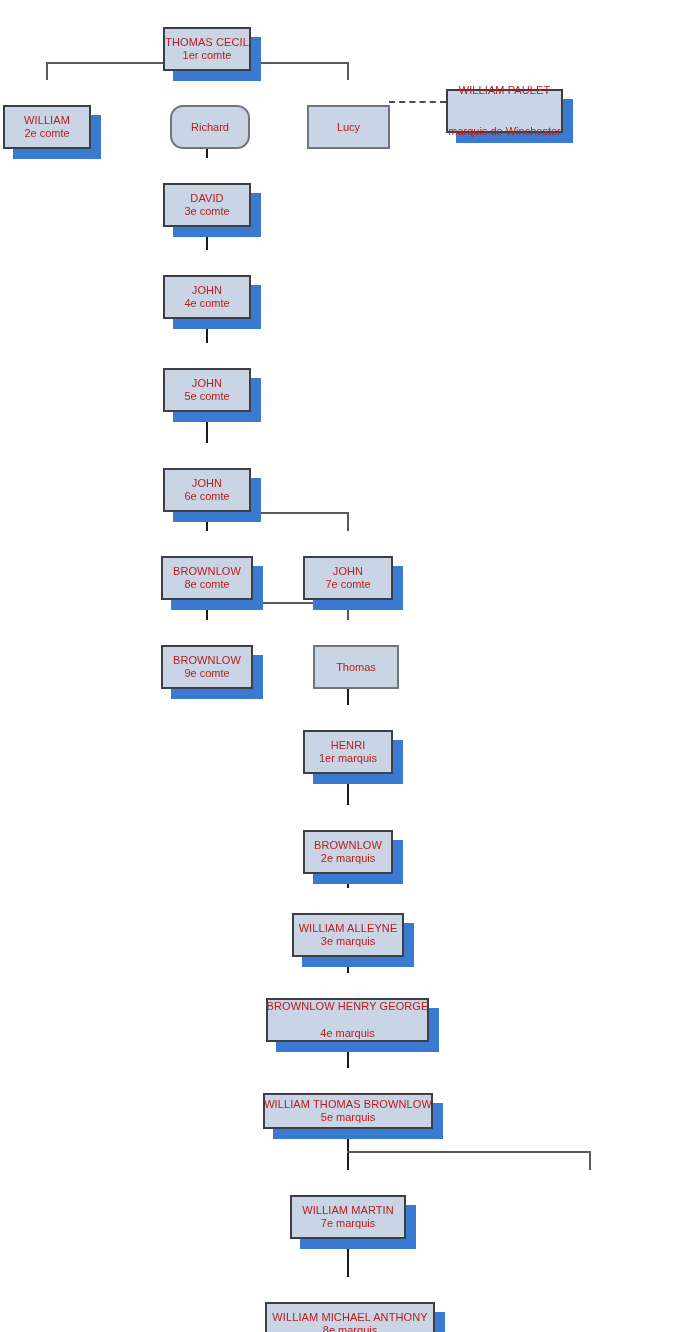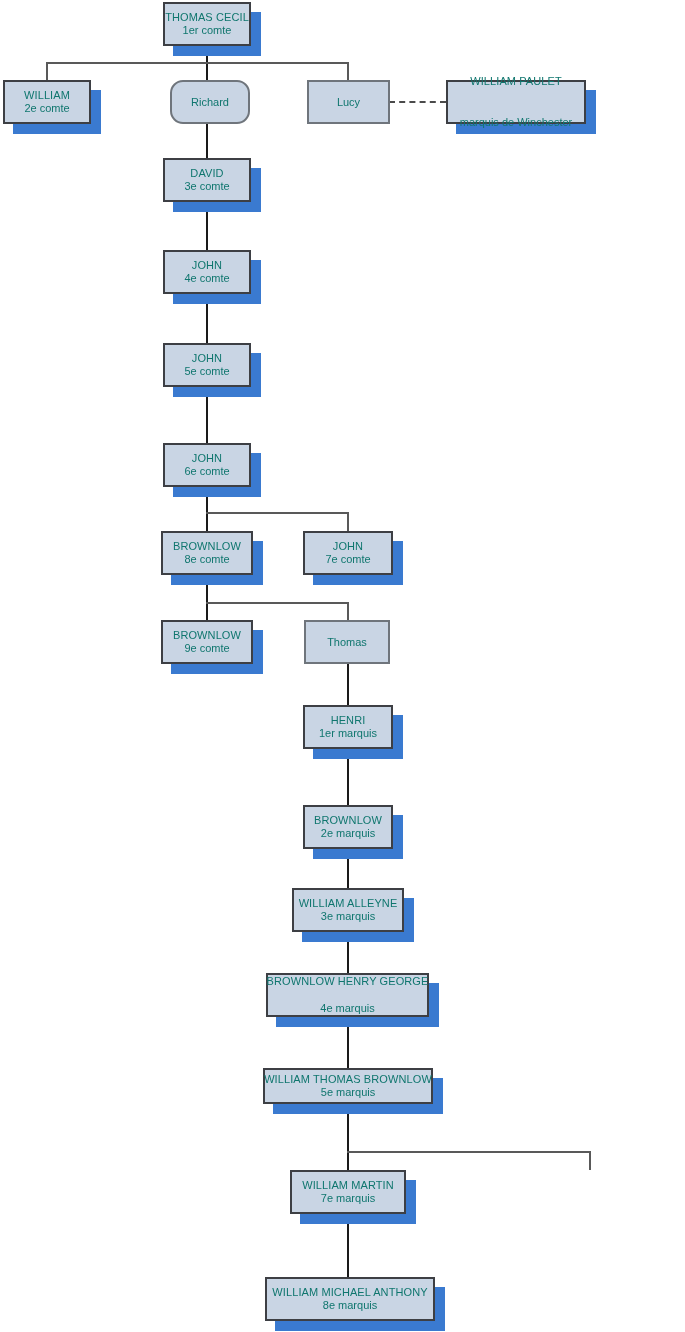--- a/index.html
+++ b/index.html
@@ -24,28 +24,29 @@
     position:absolute;
     height:0;
     border-top:2px dashed #4a4a4a;
   }
   
   .node{
     position:absolute;
     box-sizing:border-box;
     background:#c9d5e4;
     border:2px solid #5a5f66;
-    color:#0f766e;
+    color:#b91c1c;
     display:flex;
     flex-direction:column;
     align-items:center;
     justify-content:center;
     line-height:1.18;
     text-align:center;
     z-index:5;
+    margin-top:25px;
   }
   .node .t1{
     font-size:11px;
     letter-spacing:.1px;
     white-space:nowrap;
   }
   .node .t2{
     font-size:11px;
     white-space:nowrap;
   }
@@ -111,21 +112,21 @@
   <div class="node titled" style="left:3px;top:80px;width:88px;height:44px;">
     <span class="t1">WILLIAM</span>
     <span class="t2">2e comte</span>
   </div>
   <div class="node plain single" style="left:170px;top:80px;width:80px;height:44px;border-radius:13px;">
     <span class="t2">Richard</span>
   </div>
   <div class="node plain single" style="left:307px;top:80px;width:83px;height:44px;">
     <span class="t2">Lucy</span>
   </div>
-  <div class="node titled" style="left:446px;top:80px;width:140px;height:44px;gap:28px;">
+  <div class="node titled" style="left:446px;top:64px;width:117px;height:44px;gap:28px;">
     <span class="t1">WILLIAM PAULET</span>
     <span class="t2">marquis de Winchester</span>
   </div>
 
   <div class="node titled" style="left:163px;top:158px;width:88px;height:44px;">
     <span class="t1">DAVID</span>
     <span class="t2">3e comte</span>
   </div>
   <div class="node titled" style="left:163px;top:250px;width:88px;height:44px;">
     <span class="t1">JOHN</span>
@@ -144,21 +145,21 @@
     <span class="t2">8e comte</span>
   </div>
   <div class="node titled" style="left:303px;top:531px;width:90px;height:44px;">
     <span class="t1">JOHN</span>
     <span class="t2">7e comte</span>
   </div>
   <div class="node titled" style="left:161px;top:620px;width:92px;height:44px;">
     <span class="t1">BROWNLOW</span>
     <span class="t2">9e comte</span>
   </div>
-  <div class="node plain single" style="left:304px;top:620px;width:86px;height:44px;">
+  <div class="node plain single" style="left:313px;top:620px;width:86px;height:44px;">
     <span class="t2">Thomas</span>
   </div>
 
   <div class="node titled" style="left:303px;top:705px;width:90px;height:44px;">
     <span class="t1">HENRI</span>
     <span class="t2">1er marquis</span>
   </div>
   <div class="node titled" style="left:303px;top:805px;width:90px;height:44px;">
     <span class="t1">BROWNLOW</span>
     <span class="t2">2e marquis</span>

